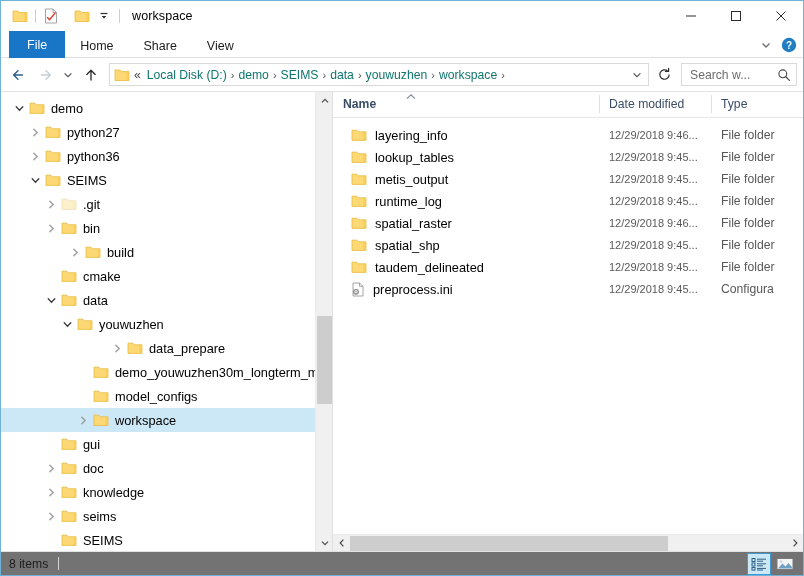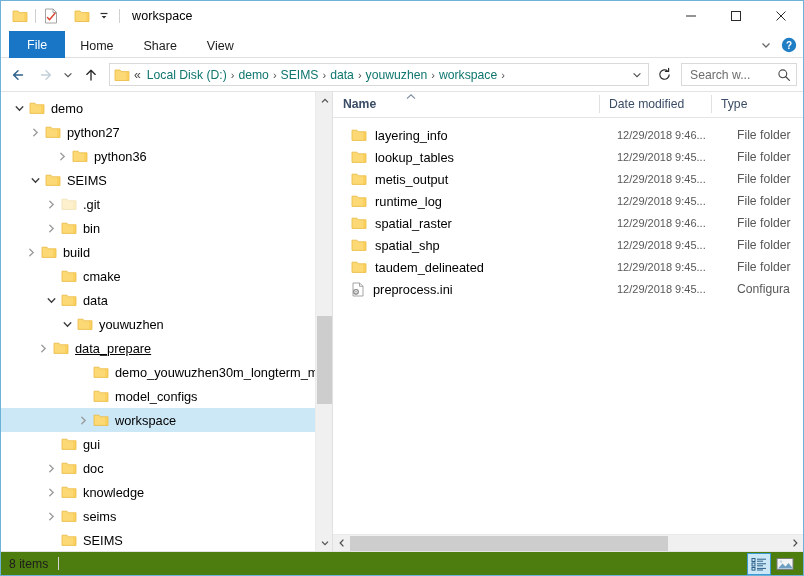--- a/index.html
+++ b/index.html
@@ -208,21 +208,20 @@
   #sortmark {
     position: absolute; left: 72px; top: 1px;
     width: 12px; height: 8px;
   }
   #rows { flex: 1; overflow: hidden; padding-top: 6px; }
   .row {
     height: 22px;
     display: flex; align-items: center;
     font-size: 12.8px; color: #000000;
     white-space: nowrap;
-    gap: 8px;
   }
   .cell-name {
     width: 266px; flex: none;
     display: flex; align-items: center;
     padding-left: 18px; overflow: hidden;
   }
   .cell-name .txt { margin-left: 8px; }
   .cell-date {
     width: 112px; flex: none;
     color: #585858; font-size: 11px;
@@ -248,21 +247,21 @@
   .hsb-thumb {
     position: absolute; left: 0; top: 1px; height: 15px;
     width: 73%; background: #cdcdcd;
   }
 
   
   #statusbar {
     height: 24px;
     display: flex; align-items: center;
     border-top: 1px solid #e3e3e3;
-    background: #4d7c0f;
+    background: #737373;
     padding-left: 8px;
     flex: none;
     position: relative;
   }
   #statustext { font-size: 12.2px; color: #1c1c1c; }
   #statussep {
     width: 1px; height: 13px; background: #d4d4d4; margin-left: 10px;
   }
   .viewtoggles {
     position: absolute; right: 6px; top: 0; height: 24px;
@@ -446,21 +445,21 @@
               </svg>
             </span>
             <span style="display: flex;">
               <svg width="16" height="14" viewBox="0 0 16 14">
                 <path d="M1 2.2h5l1.3 1.6H15V12.4H1z" fill="#fcd975" stroke="#e8b93f" stroke-width="0.8"></path>
                 <path d="M12 12.4V3.8h3V12.4z" fill="#f7c84f" opacity=".55"></path>
               </svg>
             </span>
             <span class="tname">python27</span>
           </div>
-          <div class="tnode" style="padding-left: 24px; margin-left: 27px;">
+          <div class="tnode" style="padding-left: 24px;">
             <span class="chev">
               <svg width="11" height="11" viewBox="0 0 11 11">
                 <path d="M3.8 2.2L7.2 5.5 3.8 8.8" fill="none" stroke="#9a9a9a" stroke-width="1.3" stroke-linecap="round"></path>
               </svg>
             </span>
             <span style="display: flex;">
               <svg width="16" height="14" viewBox="0 0 16 14">
                 <path d="M1 2.2h5l1.3 1.6H15V12.4H1z" fill="#fcd975" stroke="#e8b93f" stroke-width="0.8"></path>
                 <path d="M12 12.4V3.8h3V12.4z" fill="#f7c84f" opacity=".55"></path>
               </svg>
@@ -502,21 +501,21 @@
               </svg>
             </span>
             <span style="display: flex;">
               <svg width="16" height="14" viewBox="0 0 16 14">
                 <path d="M1 2.2h5l1.3 1.6H15V12.4H1z" fill="#fcd975" stroke="#e8b93f" stroke-width="0.8"></path>
                 <path d="M12 12.4V3.8h3V12.4z" fill="#f7c84f" opacity=".55"></path>
               </svg>
             </span>
             <span class="tname">bin</span>
           </div>
-          <div class="tnode" style="padding-left: 20px;">
+          <div class="tnode" style="padding-left: 64px;">
             <span class="chev">
               <svg width="11" height="11" viewBox="0 0 11 11">
                 <path d="M3.8 2.2L7.2 5.5 3.8 8.8" fill="none" stroke="#9a9a9a" stroke-width="1.3" stroke-linecap="round"></path>
               </svg>
             </span>
             <span style="display: flex;">
               <svg width="16" height="14" viewBox="0 0 16 14">
                 <path d="M1 2.2h5l1.3 1.6H15V12.4H1z" fill="#fcd975" stroke="#e8b93f" stroke-width="0.8"></path>
                 <path d="M12 12.4V3.8h3V12.4z" fill="#f7c84f" opacity=".55"></path>
               </svg>
@@ -554,21 +553,21 @@
               </svg>
             </span>
             <span style="display: flex;">
               <svg width="16" height="14" viewBox="0 0 16 14">
                 <path d="M1 2.2h5l1.3 1.6H15V12.4H1z" fill="#fcd975" stroke="#e8b93f" stroke-width="0.8"></path>
                 <path d="M12 12.4V3.8h3V12.4z" fill="#f7c84f" opacity=".55"></path>
               </svg>
             </span>
             <span class="tname">youwuzhen</span>
           </div>
-          <div class="tnode" style="padding-left: 32px; text-decoration: underline;">
+          <div class="tnode" style="padding-left: 106px;">
             <span class="chev">
               <svg width="11" height="11" viewBox="0 0 11 11">
                 <path d="M3.8 2.2L7.2 5.5 3.8 8.8" fill="none" stroke="#9a9a9a" stroke-width="1.3" stroke-linecap="round"></path>
               </svg>
             </span>
             <span style="display: flex;">
               <svg width="16" height="14" viewBox="0 0 16 14">
                 <path d="M1 2.2h5l1.3 1.6H15V12.4H1z" fill="#fcd975" stroke="#e8b93f" stroke-width="0.8"></path>
                 <path d="M12 12.4V3.8h3V12.4z" fill="#f7c84f" opacity=".55"></path>
               </svg>

